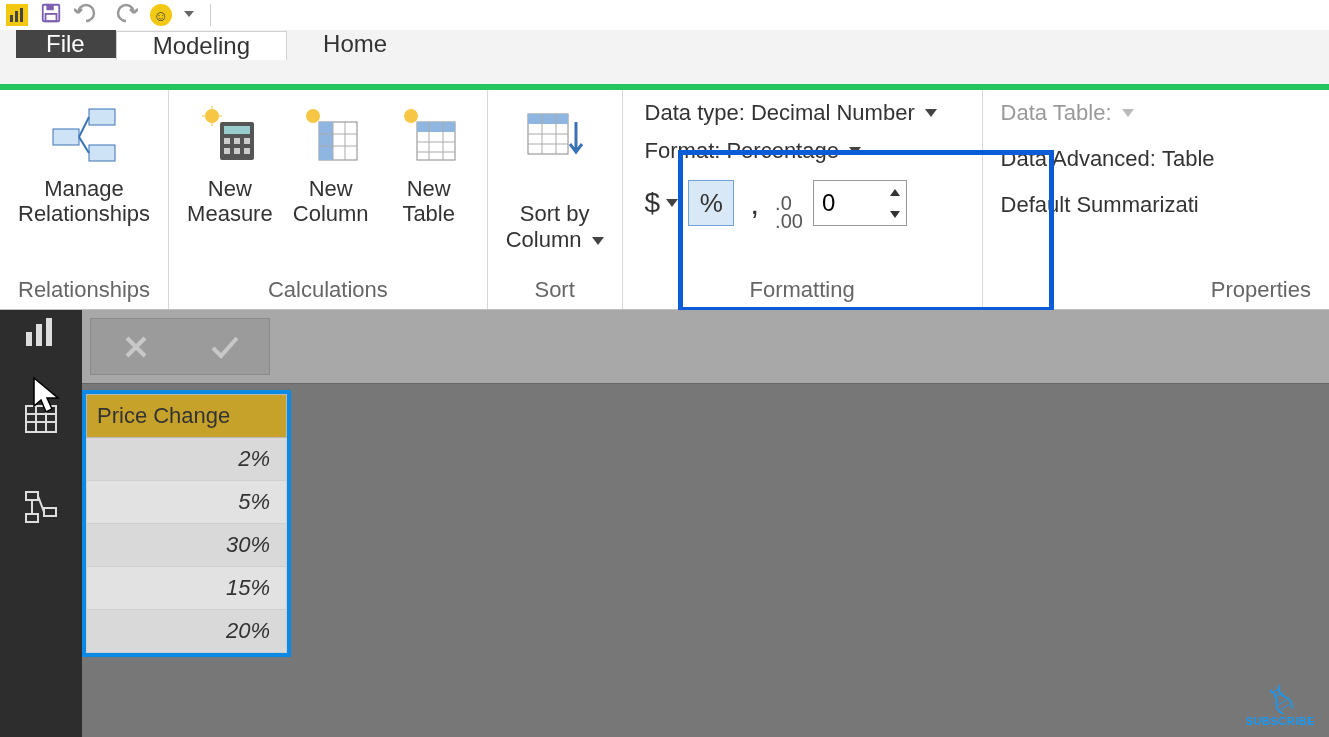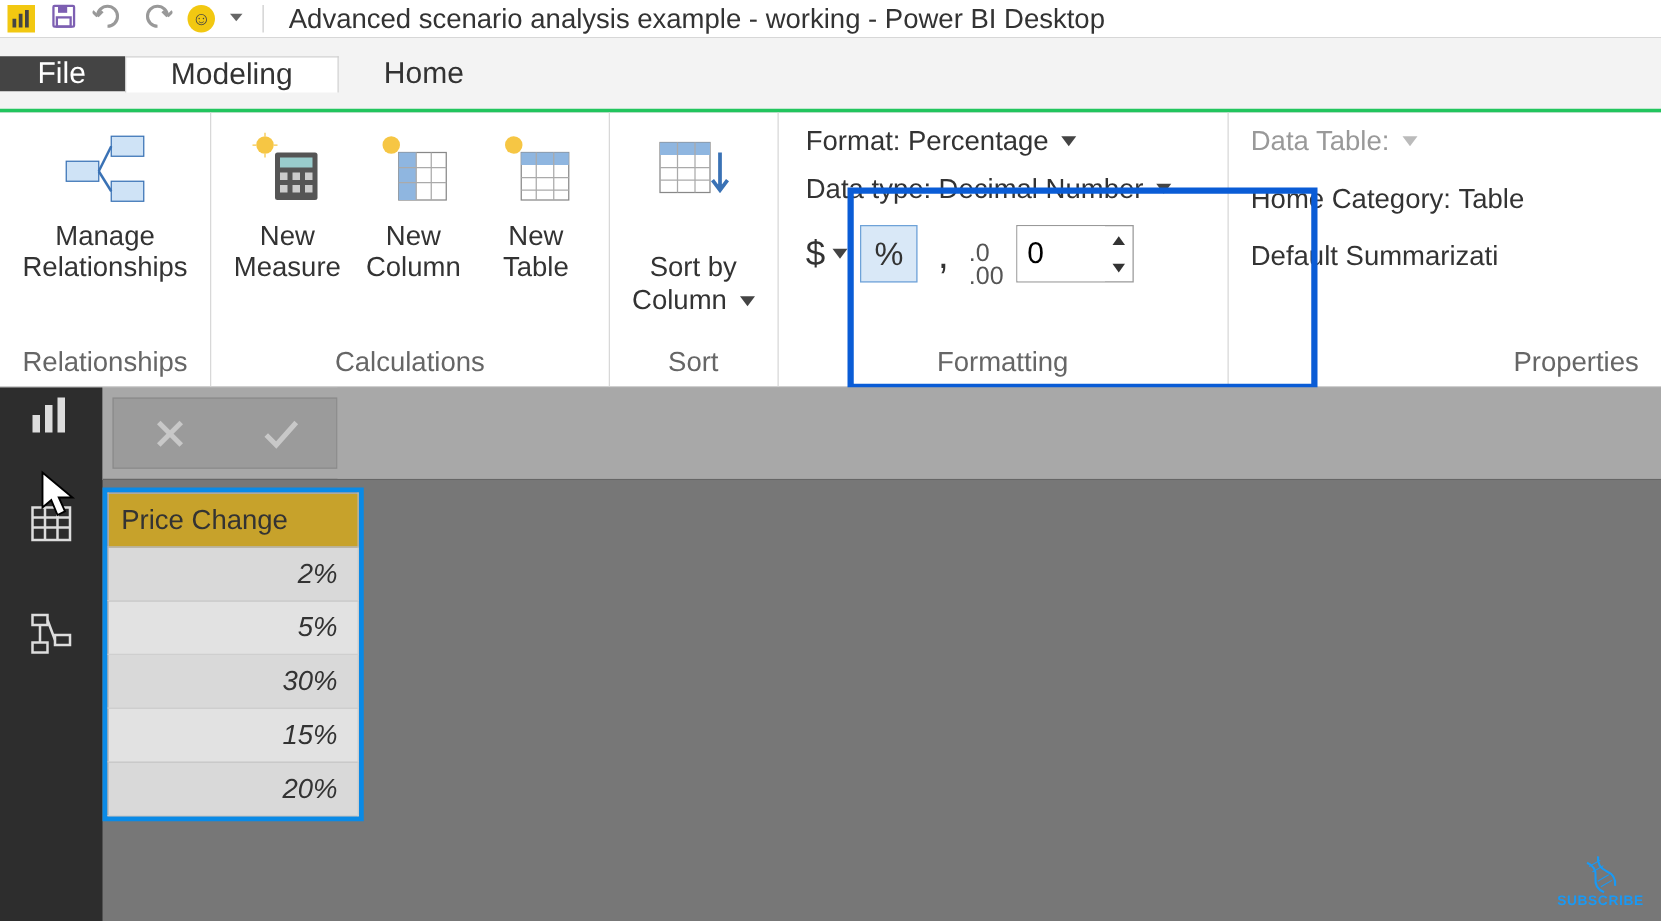--- a/index.html
+++ b/index.html
@@ -33,22 +33,23 @@
   .smiley { width:22px;height:22px;border-radius:50%;background:#f2c811;display:flex;align-items:center;justify-content:center;font-size:15px;color:#444; }
   .qat-arrow { width:8px;height:8px;border-left:5px solid transparent;border-right:5px solid transparent;border-top:6px solid #666; display:inline-block; }
   .qat-sep { width:1px;height:22px;background:#ccc; margin:0 4px; }
   .title-text { font-size:22px; color:#333; margin-left:6px; white-space:nowrap; }
 
   
   .tab-strip {
     height: 60px;
     background: #f3f3f3;
     display: flex;
-    align-items: center;
-    border-bottom: 3px solid #22c55e;
+    align-items: flex-start;
+    border-bottom: 6px solid #22c55e;
+    padding-left: 16px;
   }
   .tab {
     padding: 0 36px;
     display:flex;align-items:center;
     font-size: 24px;
     color: #333;
     cursor: pointer;
     border-right: 1px solid transparent;
   }
   .tab.file {
@@ -224,21 +225,20 @@
     <span class="redo-icon">
       <svg width="26" height="20" viewBox="0 0 26 20">
           <path d="M22 10 A8 8 0 1 0 14 18" fill="none" stroke="#999" stroke-width="2.5"></path>
           <path d="M22 10 L26 6 M22 10 L18 6" fill="none" stroke="#999" stroke-width="2.5"></path>
         </svg>
     </span>
     <span class="smiley">☺</span>
     <span class="qat-arrow"></span>
     <span class="qat-sep"></span>
   </div>
-  <div class="title-text">Advanced scenario analysis example - working - Power BI Desktop</div>
 </div>
 
 <div class="tab-strip">
   <div class="tab file">File</div>
   <div class="tab active">Modeling</div>
   <div class="tab">Home</div>
 </div>
 
 <div class="ribbon">
 
@@ -339,27 +339,27 @@
 Column</span> <span class="caret-down"></span>
         </div>
       </div>
     </div>
     <div class="ribbon-group-label">Sort</div>
   </div>
 
   <div class="ribbon-group formatting-group">
     <div class="fmt-stack">
       <div class="fmt-line">
+        <span>Data type:</span>
+        <span>Decimal Number</span>
+        <span class="caret-down"></span>
+      </div>
+      <div class="fmt-line">
         <span>Format:</span>
         <span>Percentage</span>
-        <span class="caret-down"></span>
-      </div>
-      <div class="fmt-line">
-        <span>Data type:</span>
-        <span>Decimal Number</span>
         <span class="caret-down"></span>
       </div>
       <div class="fmt-buttons">
         <span class="fmt-dollar">
           <span>$</span>
           <span class="caret-down" style="border-top-color:#444;"></span>
         </span>
         <span class="fmt-square active">%</span>
         <span class="fmt-comma">,</span>
         <span class="fmt-dec" style="white-space:pre-line; line-height:0.9;">
@@ -378,21 +378,21 @@
     <div class="ribbon-group-label">Formatting</div>
   </div>
 
   <div class="ribbon-group properties-group">
     <div class="prop-stack">
       <div class="prop-line" style="color:#999;">
         <span>Data Table:</span>
         <span class="caret-down" style="border-top-color:#bbb;"></span>
       </div>
       <div class="prop-line">
-        <span>Home Category:</span>
+        <span>Data Advanced:</span>
         <span>Table</span>
       </div>
       <div class="prop-line">
         <span>Default Summarizati</span>
       </div>
     </div>
     <div class="ribbon-group-label" style="text-align:right;">Properties</div>
   </div>
 </div>
 

